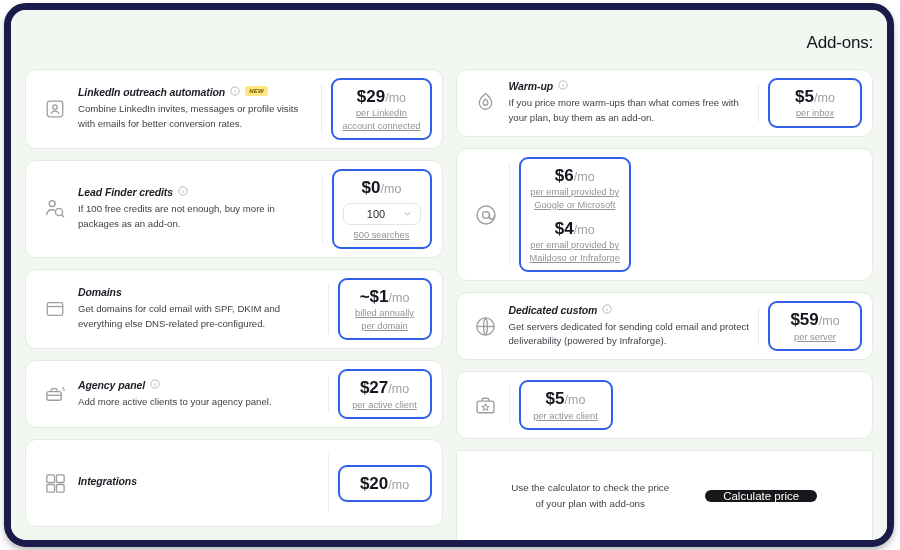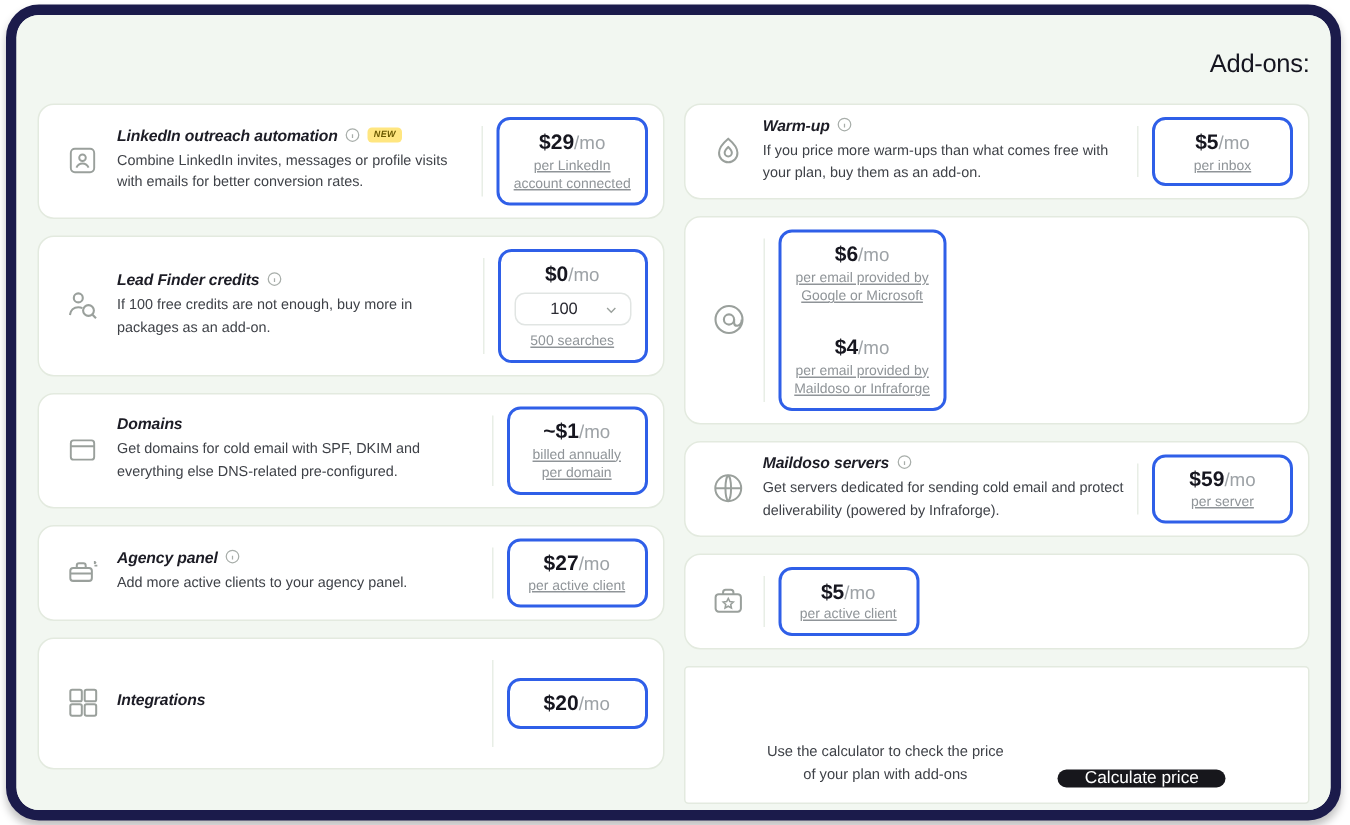--- a/index.html
+++ b/index.html
@@ -104,48 +104,48 @@
     text-align: center;
     padding: 6px 9px;
     min-width: 94px;
   }
   .price-main {
     font-size: 12.5px;
     color: #9da2a6;
     line-height: 1.25;
     white-space: nowrap;
   }
-  .price-main b { color: #16161f; font-size: 14px; font-weight: bold; }
+  .price-main b { color: #16161f; font-size: 17px; font-weight: bold; }
   .price-sub {
     font-size: 9.3px;
     color: #8f9498;
     line-height: 1.35;
     white-space: nowrap;
     text-decoration: underline;
   }
-  .price-group + .price-group { margin-top: 19px; }
+  .price-group + .price-group { margin-top: 7px; }
 
   .select-wrap {
     border: 1px solid #e1e5e3;
     border-radius: 7px;
     display: flex; align-items: center; justify-content: space-between;
     padding: 4px 7px;
     margin: 4px 0 4px 0;
     min-width: 78px;
     background: #fff;
   }
   .select-val { font-size: 11px; color: #2b2b33; flex: 1 1 auto; }
   .chev { color: #9aa09c; display: flex; }
 
   .calc-card {
     background: #ffffff;
     border: 1px solid #e3eadf;
     border-radius: 3px;
     display: flex;
-    align-items: flex-end;
+    align-items: center;
     justify-content: center;
     gap: 36px;
     padding: 10px 14px;
     min-height: 92px;
   }
   .calc-text {
     font-size: 9.8px; color: #3f4248; text-align: center; line-height: 1.6;
   }
   .calc-btn {
     background: #17171c;
@@ -363,21 +363,21 @@
             <div class="card">
               <div class="card-icon">
                 <svg width="23" height="23" viewBox="0 0 24 24" fill="none" stroke="currentColor" stroke-width="1.4">
                   <circle cx="12" cy="12" r="9"></circle>
                   <path d="M3 12h18"></path>
                   <path d="M12 3c2.6 2.6 2.6 15.4 0 18M12 3c-2.6 2.6-2.6 15.4 0 18"></path>
                 </svg>
               </div>
               <div class="card-body">
                 <div class="card-title-row">
-                  <span class="card-title">Maildoso servers</span>
+                  <span class="card-title">Dedicated custom</span>
                   <span class="info-icon">
                     <svg width="10" height="10" viewBox="0 0 24 24" fill="none" stroke="currentColor" stroke-width="2">
                       <circle cx="12" cy="12" r="10"></circle>
                       <path d="M12 7.6v.01M12 10.6v6"></path>
                     </svg>
                   </span>
                 </div>
                 <div class="card-desc">Get servers dedicated for sending cold email and protect deliverability (powered by Infraforge).</div>
               </div>
               <div class="divider"></div>

